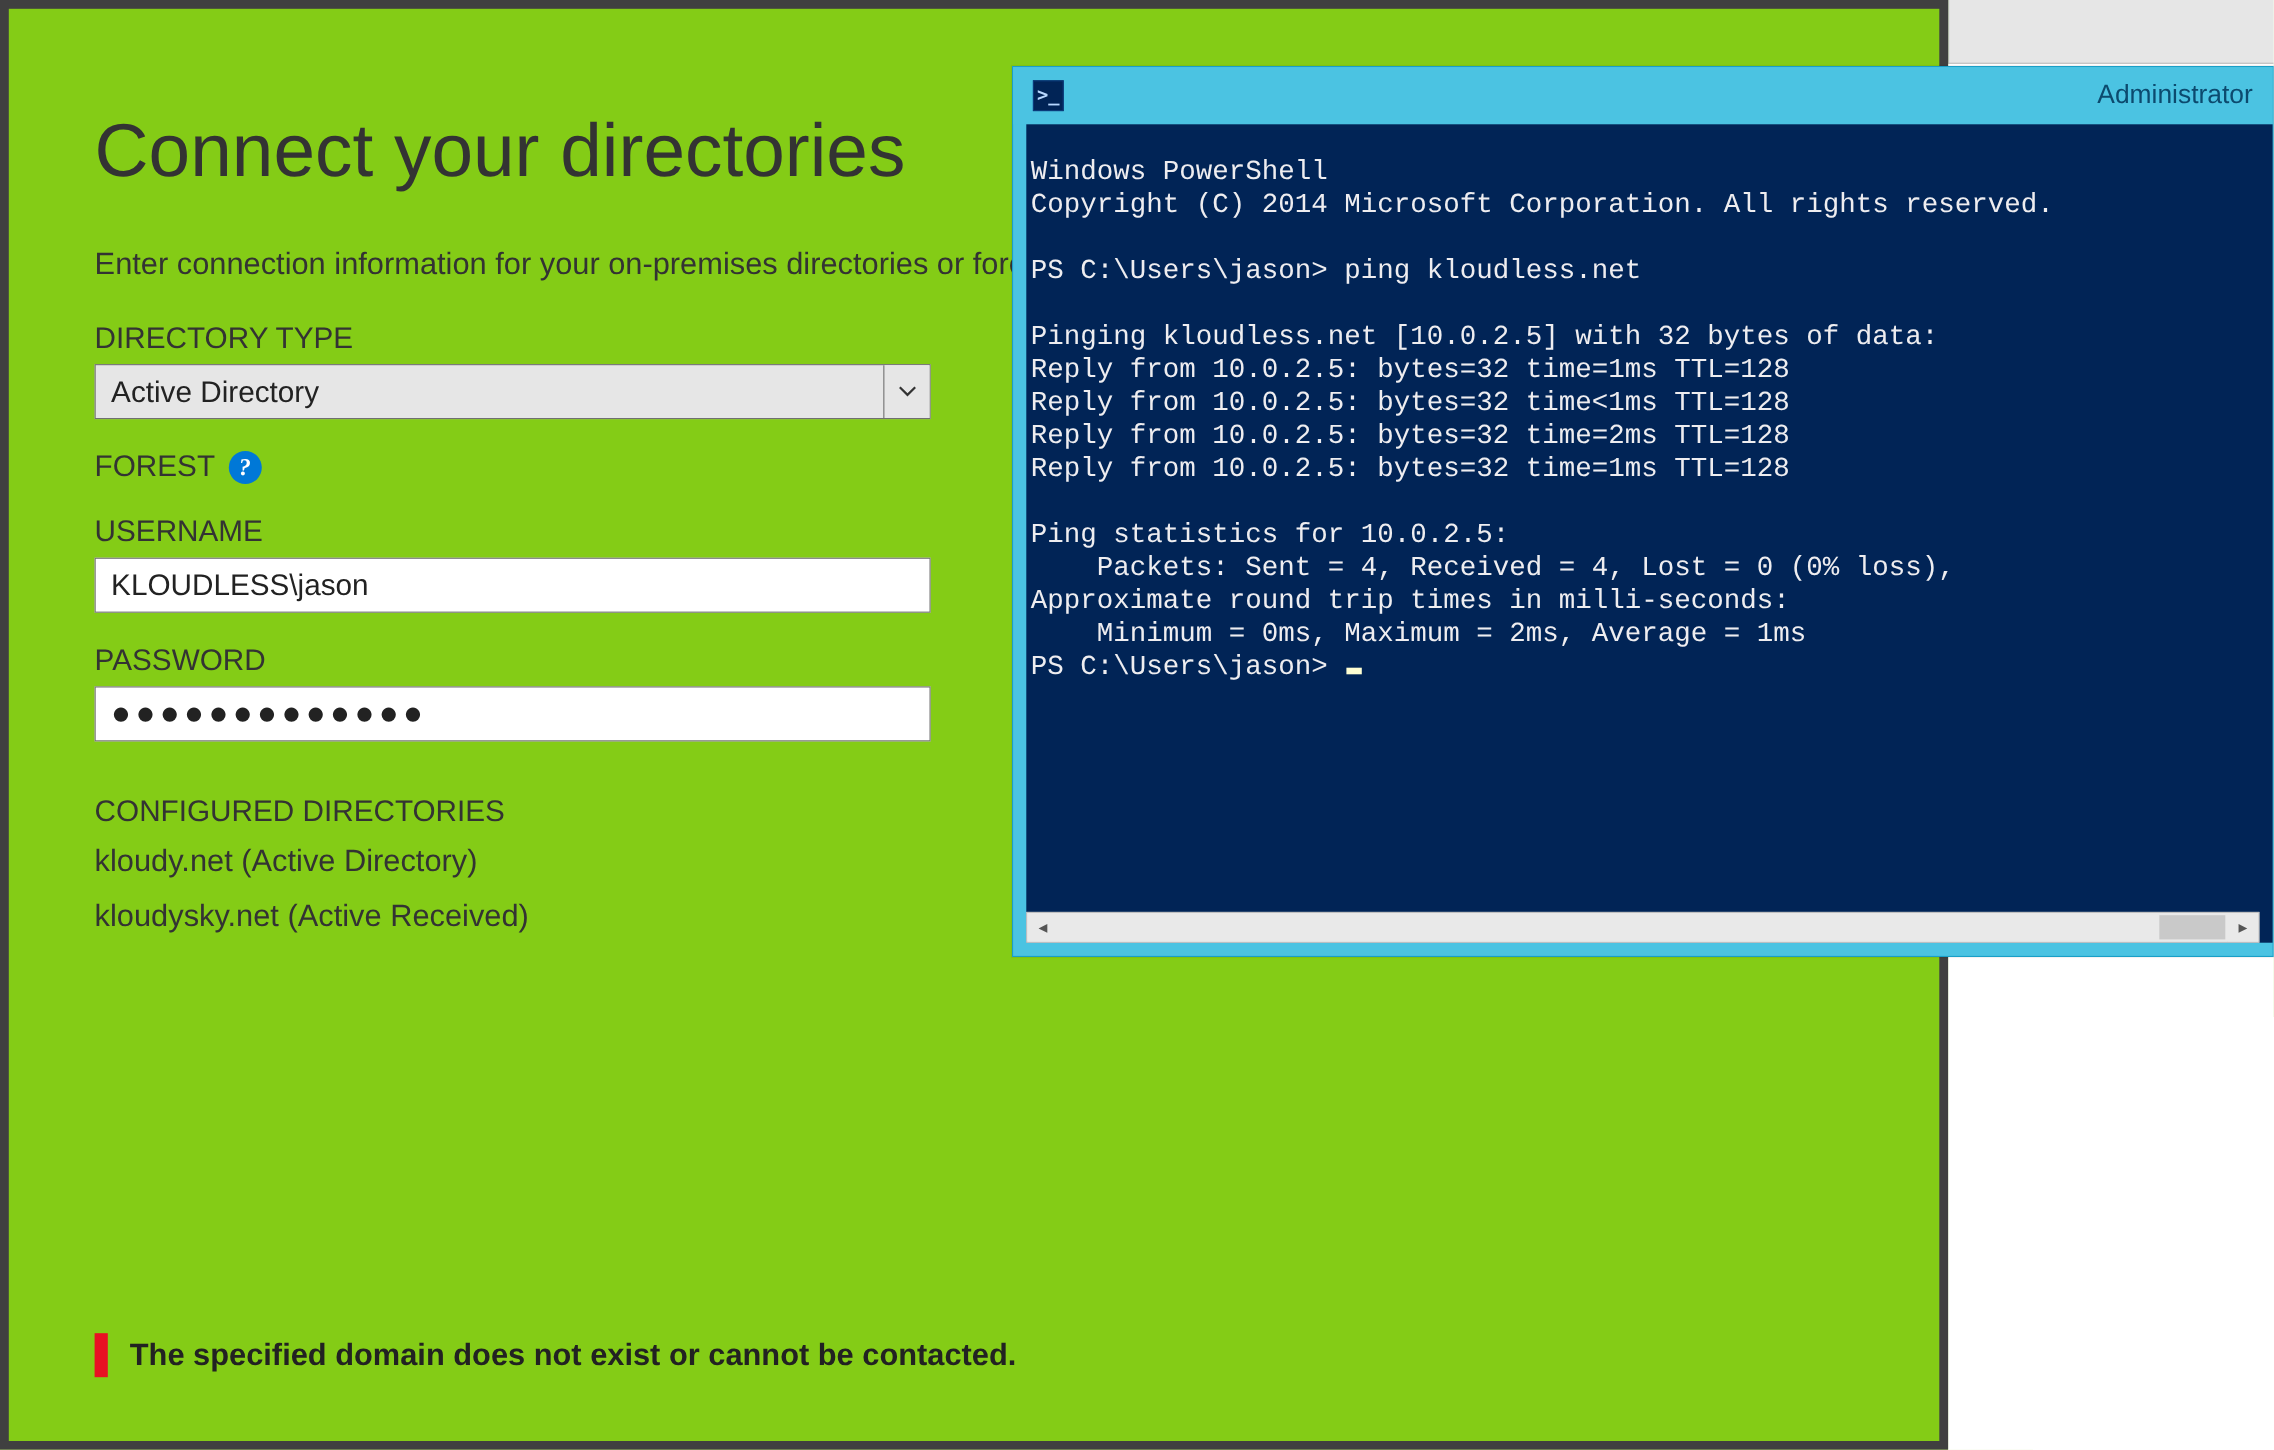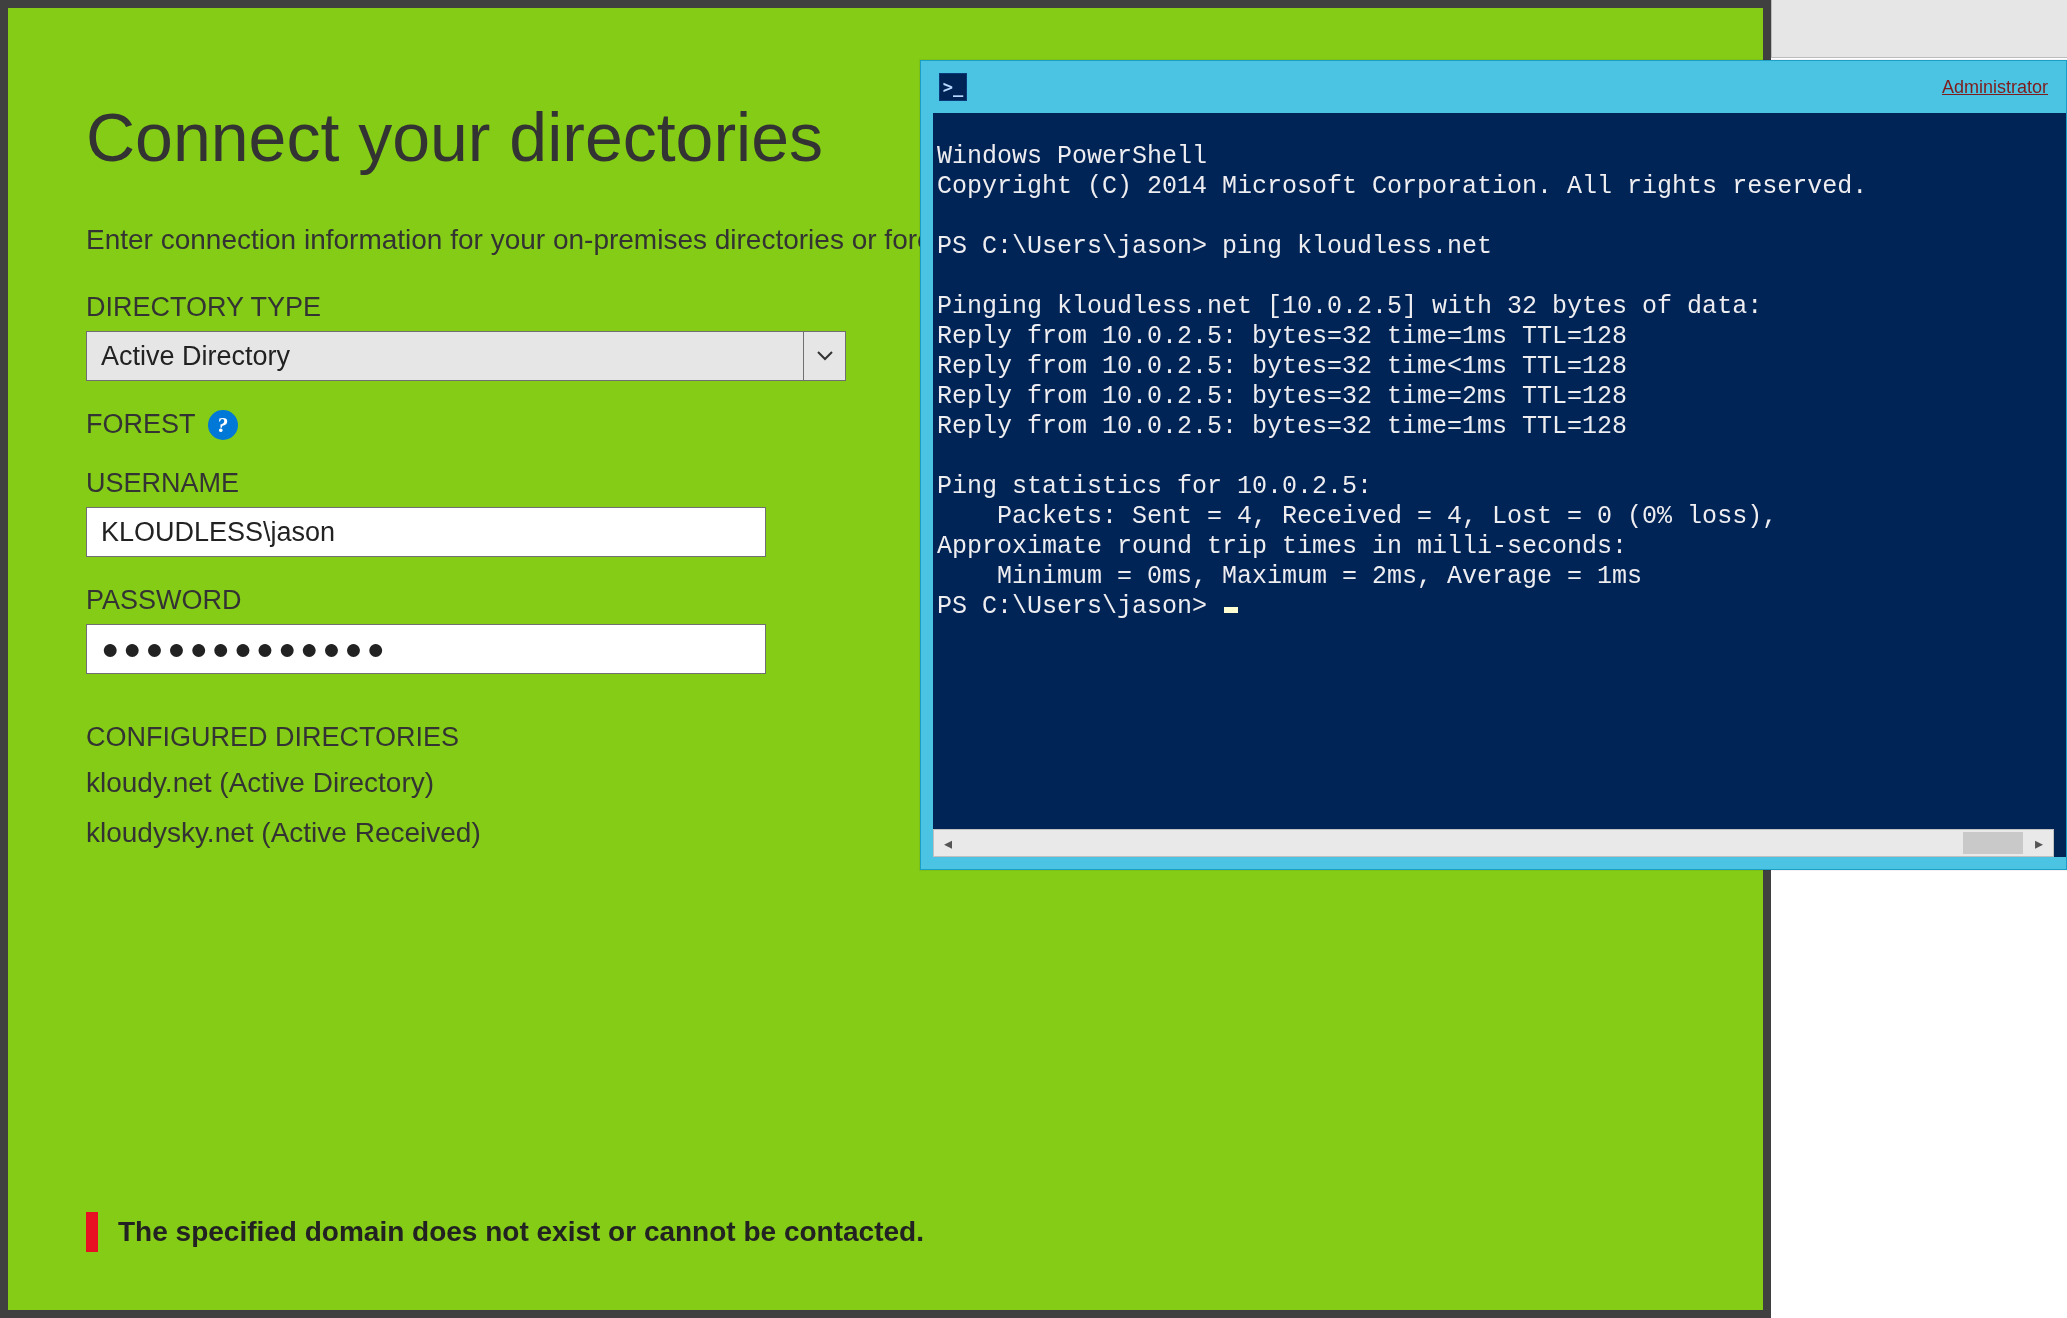--- a/index.html
+++ b/index.html
@@ -78,21 +78,21 @@
   .combo-btn {
     width: 42px;
     border-left: 1px solid #707070;
     display: flex;
     align-items: center;
     justify-content: center;
     background: inherit;
   }
   .combo-btn svg { display: block; }
   .text-input {
-    width: 680px;
+    width: 760px;
     height: 50px;
     border: 1px solid #707070;
     background: #fff;
     font-size: 27px;
     padding: 6px 14px;
     font-family: inherit;
     display: flex;
     align-items: center;
   }
   .password-dots {
@@ -170,25 +170,24 @@
     border: 1px solid #0a3a7a;
     display: flex;
     align-items: center;
     justify-content: center;
     color: #b8d8ff;
     font-size: 17px;
     font-family: Consolas, monospace;
     font-weight: 700;
   }
   .ps-title {
-    font-size: 18px;
-    color: #7f1d1d;
+    font-size: 24px;
+    color: #0c4a6e;
     font-family: "Segoe UI", Arial, sans-serif;
     margin-left: auto;
-    text-decoration: underline;
   }
   .ps-body-wrap {
     position: absolute;
     top: 52px;
     left: 12px;
     right: 0;
     bottom: 12px;
     background: #012456;
     overflow: hidden;
   }

